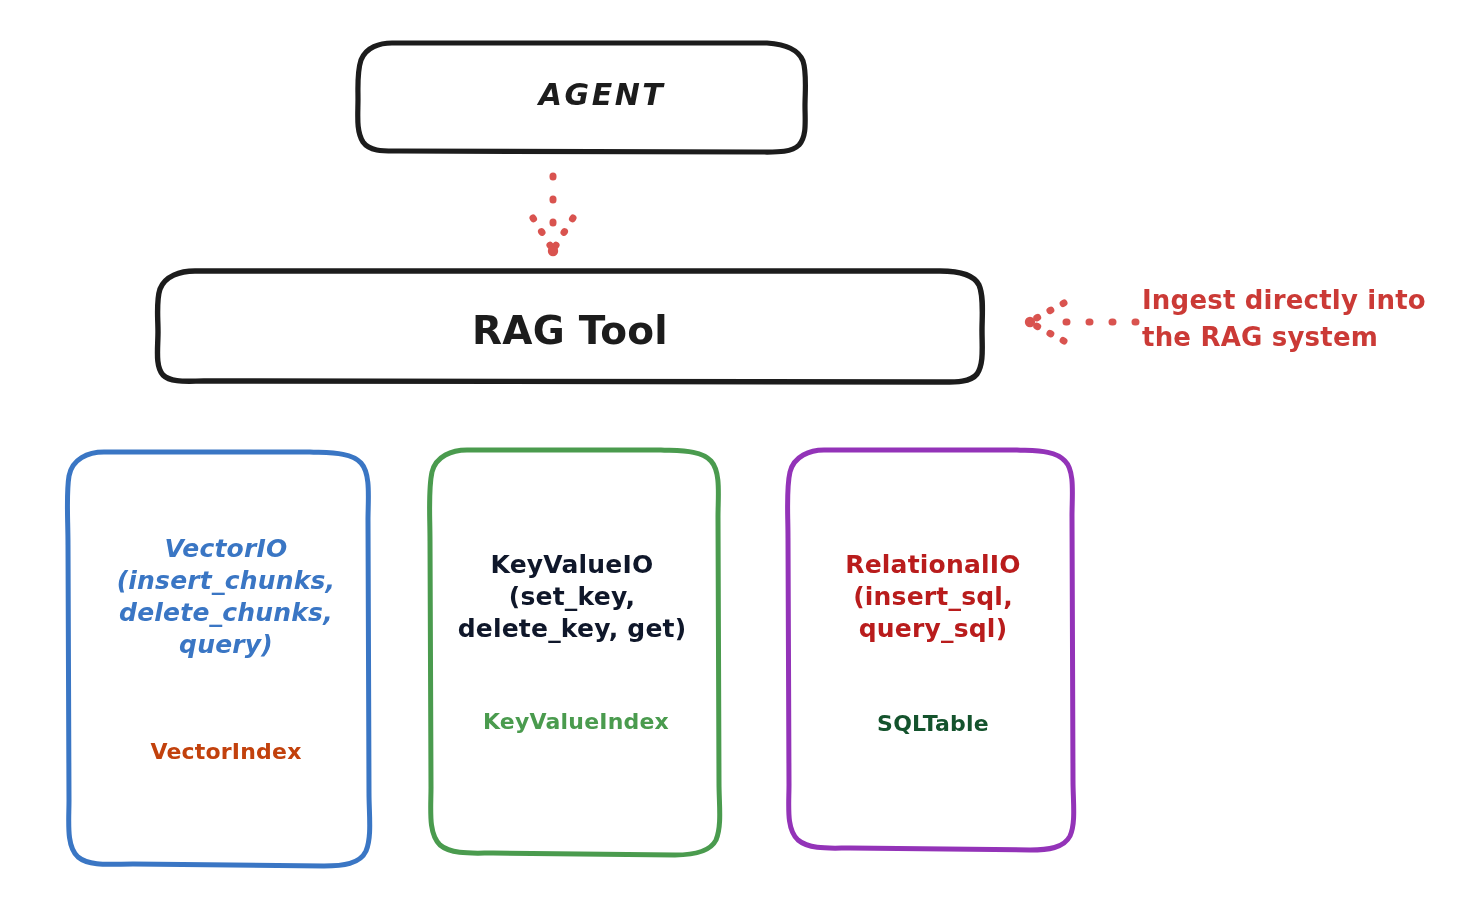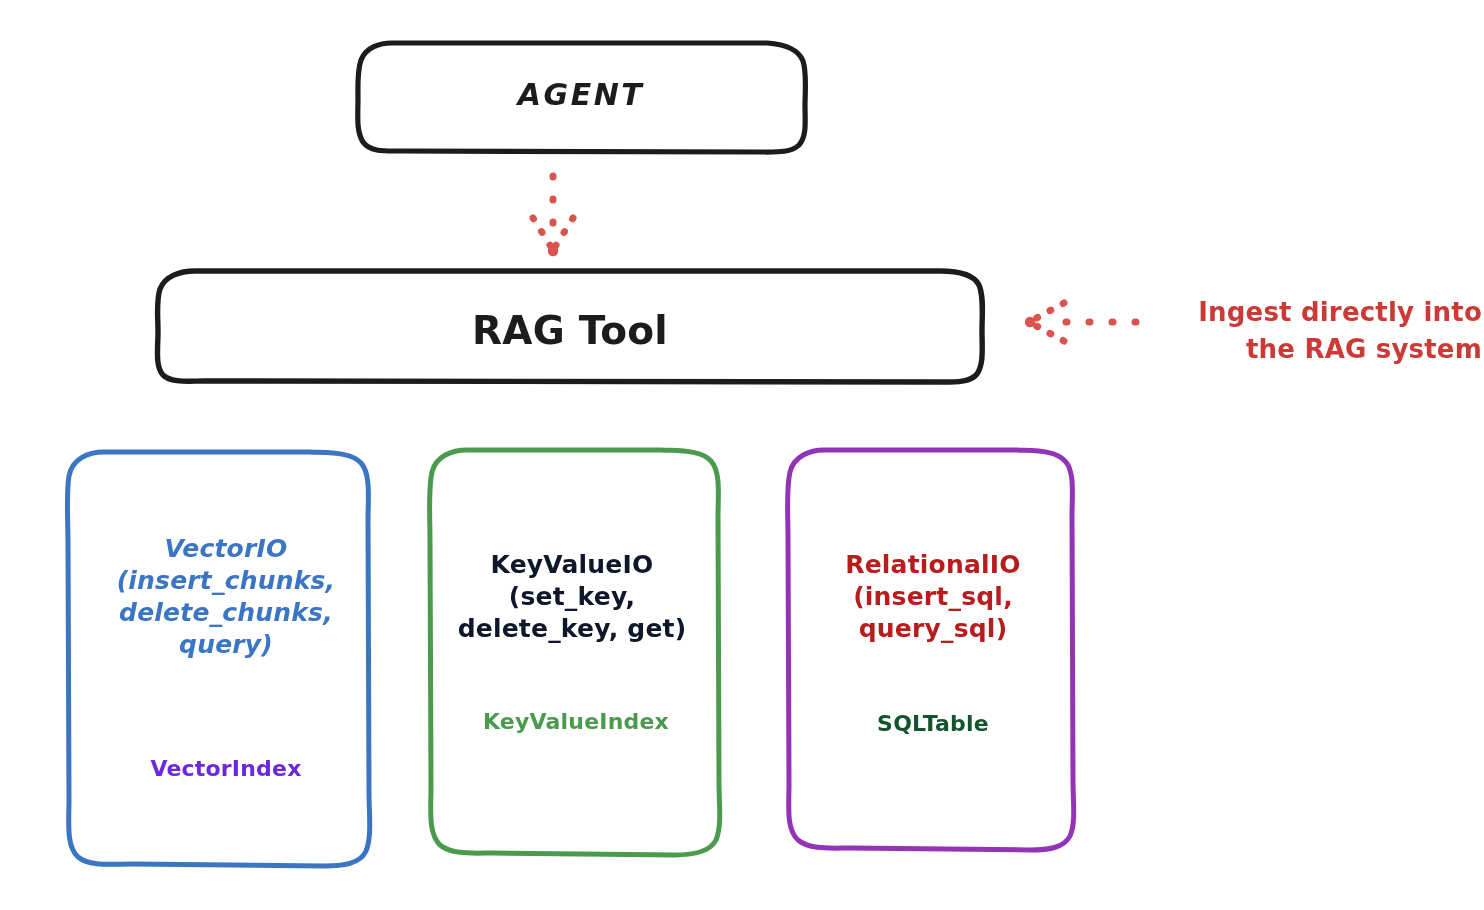--- a/index.html
+++ b/index.html
@@ -28,21 +28,21 @@
     line-height: 1.28;
     white-space: pre-line;
     font-weight: 600;
     letter-spacing: 0.2px;
     pointer-events: none;
     user-select: none;
   }
 
   
   #agent-label {
-    left: 358px;
+    left: 379px;
     top: 76px;
     width: 446px;
     font-size: 30px;
     font-style: italic;
     letter-spacing: 2.5px;
     font-weight: 700;
     color: #1c1c1c;
     font-family: "DejaVu Sans", sans-serif;
   }
 
@@ -52,41 +52,41 @@
     top: 306px;
     width: 826px;
     font-size: 39px;
     font-weight: 600;
     color: #1c1c1c;
   }
 
   
   #annotation-label {
     left: 1142px;
-    top: 294px;
+    top: 282px;
     width: 340px;
     font-size: 26px;
     font-weight: 600;
-    text-align: right;
+    text-align: left;
     line-height: 1.42;
     color: #cb3a36;
   }
 
   
   .col-title {
     font-size: 25px;
     font-weight: 600;
   }
   .col-index {
     font-size: 22px;
     font-weight: 600;
   }
 
   #vector-title  { left: 46px;  top: 533px; width: 360px; color: #3a76c4; font-style: italic; }
-  #vector-index  { left: 46px;  top: 755px; width: 360px; color: #6d28d9; }
+  #vector-index  { left: 46px;  top: 738px; width: 360px; color: #c2410c; }
 
   #kv-title      { left: 404px; top: 549px; width: 336px; color: #0f172a; }
   #kv-index      { left: 408px; top: 708px; width: 336px; color: #4a9b4e; }
 
   #rel-title     { left: 768px; top: 549px; width: 330px; color: #b91c1c; }
   #rel-index     { left: 768px; top: 710px; width: 330px; color: #14532d; }
 </style>
 </head>
 <body>
 

